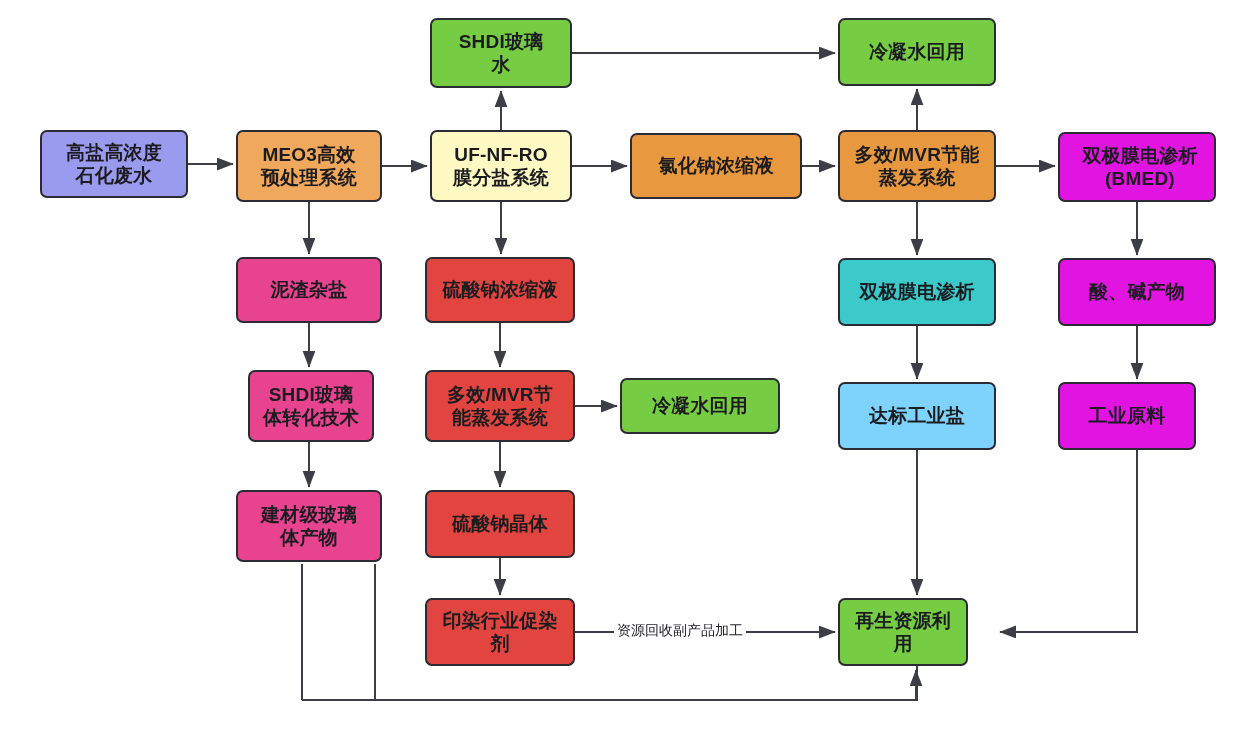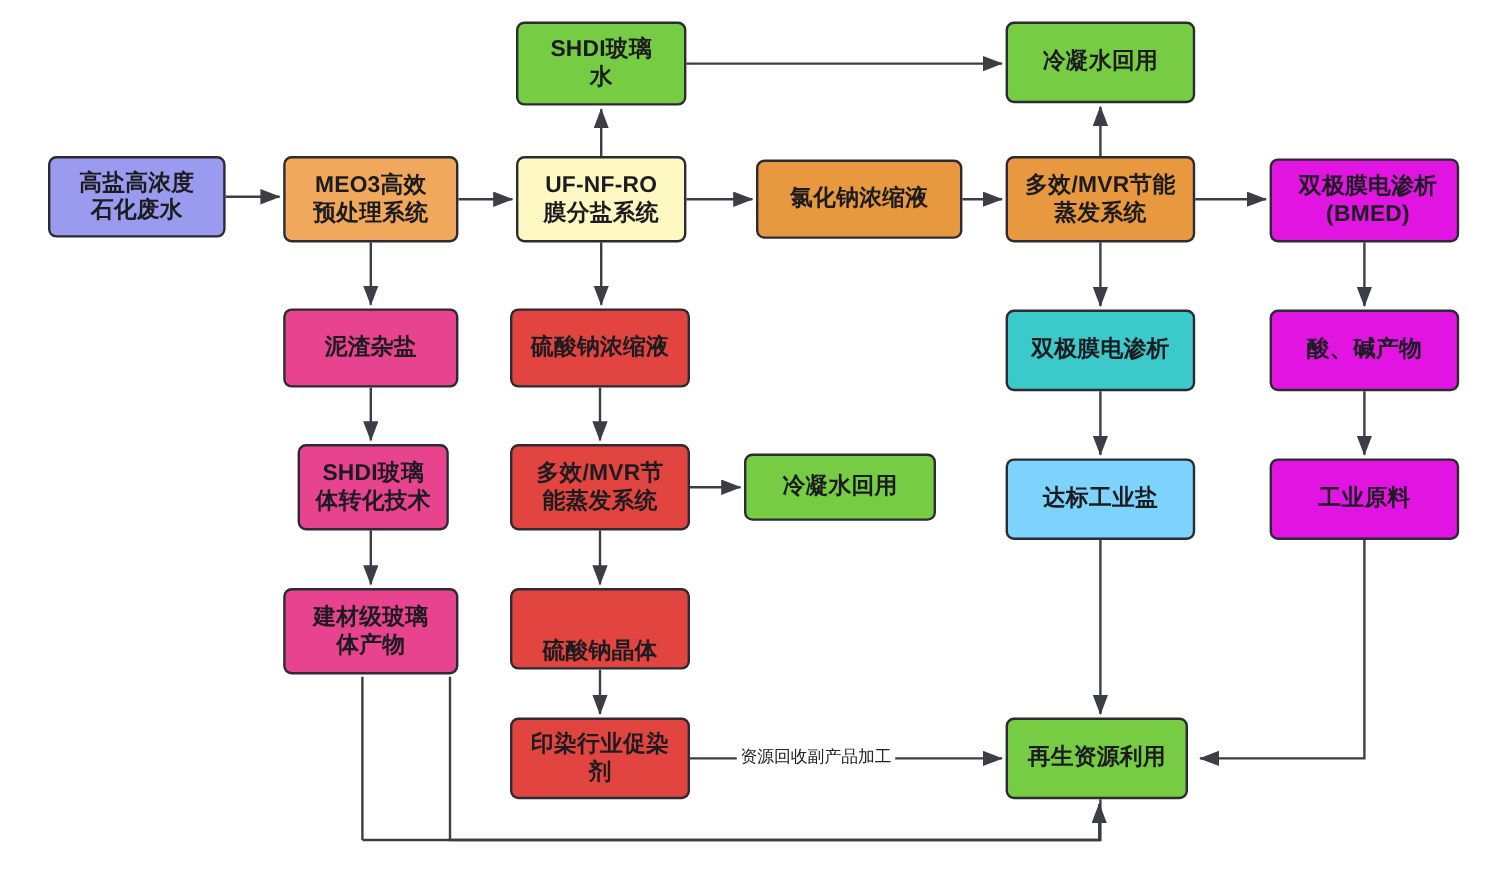--- a/index.html
+++ b/index.html
@@ -149,35 +149,35 @@
       <div class="node" style="left: 425px; top: 370px; width: 150px; height: 72px; background: rgb(226, 69, 63); border-color: rgb(43, 43, 51); color: rgb(27, 27, 32);">
         <span class="label">多效/MVR节
 能蒸发系统</span>
       </div>
       <div class="node" style="left: 620px; top: 378px; width: 160px; height: 56px; background: rgb(118, 204, 66); border-color: rgb(43, 43, 51); color: rgb(27, 27, 32);">
         <span class="label">冷凝水回用</span>
       </div>
       <div class="node" style="left: 838px; top: 382px; width: 158px; height: 68px; background: #7dd3fc; border-color: rgb(43, 43, 51); color: rgb(27, 27, 32);">
         <span class="label">达标工业盐</span>
       </div>
-      <div class="node" style="left: 1058px; top: 382px; width: 158px; height: 68px; background: rgb(226, 20, 226); border-color: rgb(43, 43, 51); color: rgb(27, 27, 32);">
+      <div class="node" style="left: 1058px; top: 382px; width: 138px; height: 68px; background: rgb(226, 20, 226); border-color: rgb(43, 43, 51); color: rgb(27, 27, 32);">
         <span class="label">工业原料</span>
       </div>
       <div class="node" style="left: 236px; top: 490px; width: 146px; height: 72px; background: rgb(232, 67, 143); border-color: rgb(43, 43, 51); color: rgb(27, 27, 32);">
         <span class="label">建材级玻璃
 体产物</span>
       </div>
-      <div class="node" style="left: 425px; top: 490px; width: 150px; height: 68px; background: rgb(226, 69, 63); border-color: rgb(43, 43, 51); color: rgb(27, 27, 32); align-items: flex-end;">
+      <div class="node" style="left: 425px; top: 490px; width: 150px; height: 68px; background: rgb(226, 69, 63); border-color: rgb(43, 43, 51); color: rgb(27, 27, 32);">
         <span class="label">硫酸钠晶体</span>
       </div>
       <div class="node" style="left: 425px; top: 598px; width: 150px; height: 68px; background: rgb(226, 69, 63); border-color: rgb(43, 43, 51); color: rgb(27, 27, 32); justify-content: flex-end;">
         <span class="label">印染行业促染
 剂</span>
       </div>
-      <div class="node" style="left: 838px; top: 598px; width: 152px; height: 68px; background: rgb(118, 204, 66); border-color: rgb(43, 43, 51); color: rgb(27, 27, 32);">
+      <div class="node" style="left: 838px; top: 598px; width: 130px; height: 68px; background: rgb(118, 204, 66); border-color: rgb(43, 43, 51); color: rgb(27, 27, 32);">
         <span class="label">再生资源利用</span>
       </div>
     </div>
   <div id="edgelabel-layer">
       <div class="edge-label" style="left: 614px; top: 622px;">资源回收副产品加工</div>
     </div>
 
 </div>
 
 </body></html>

